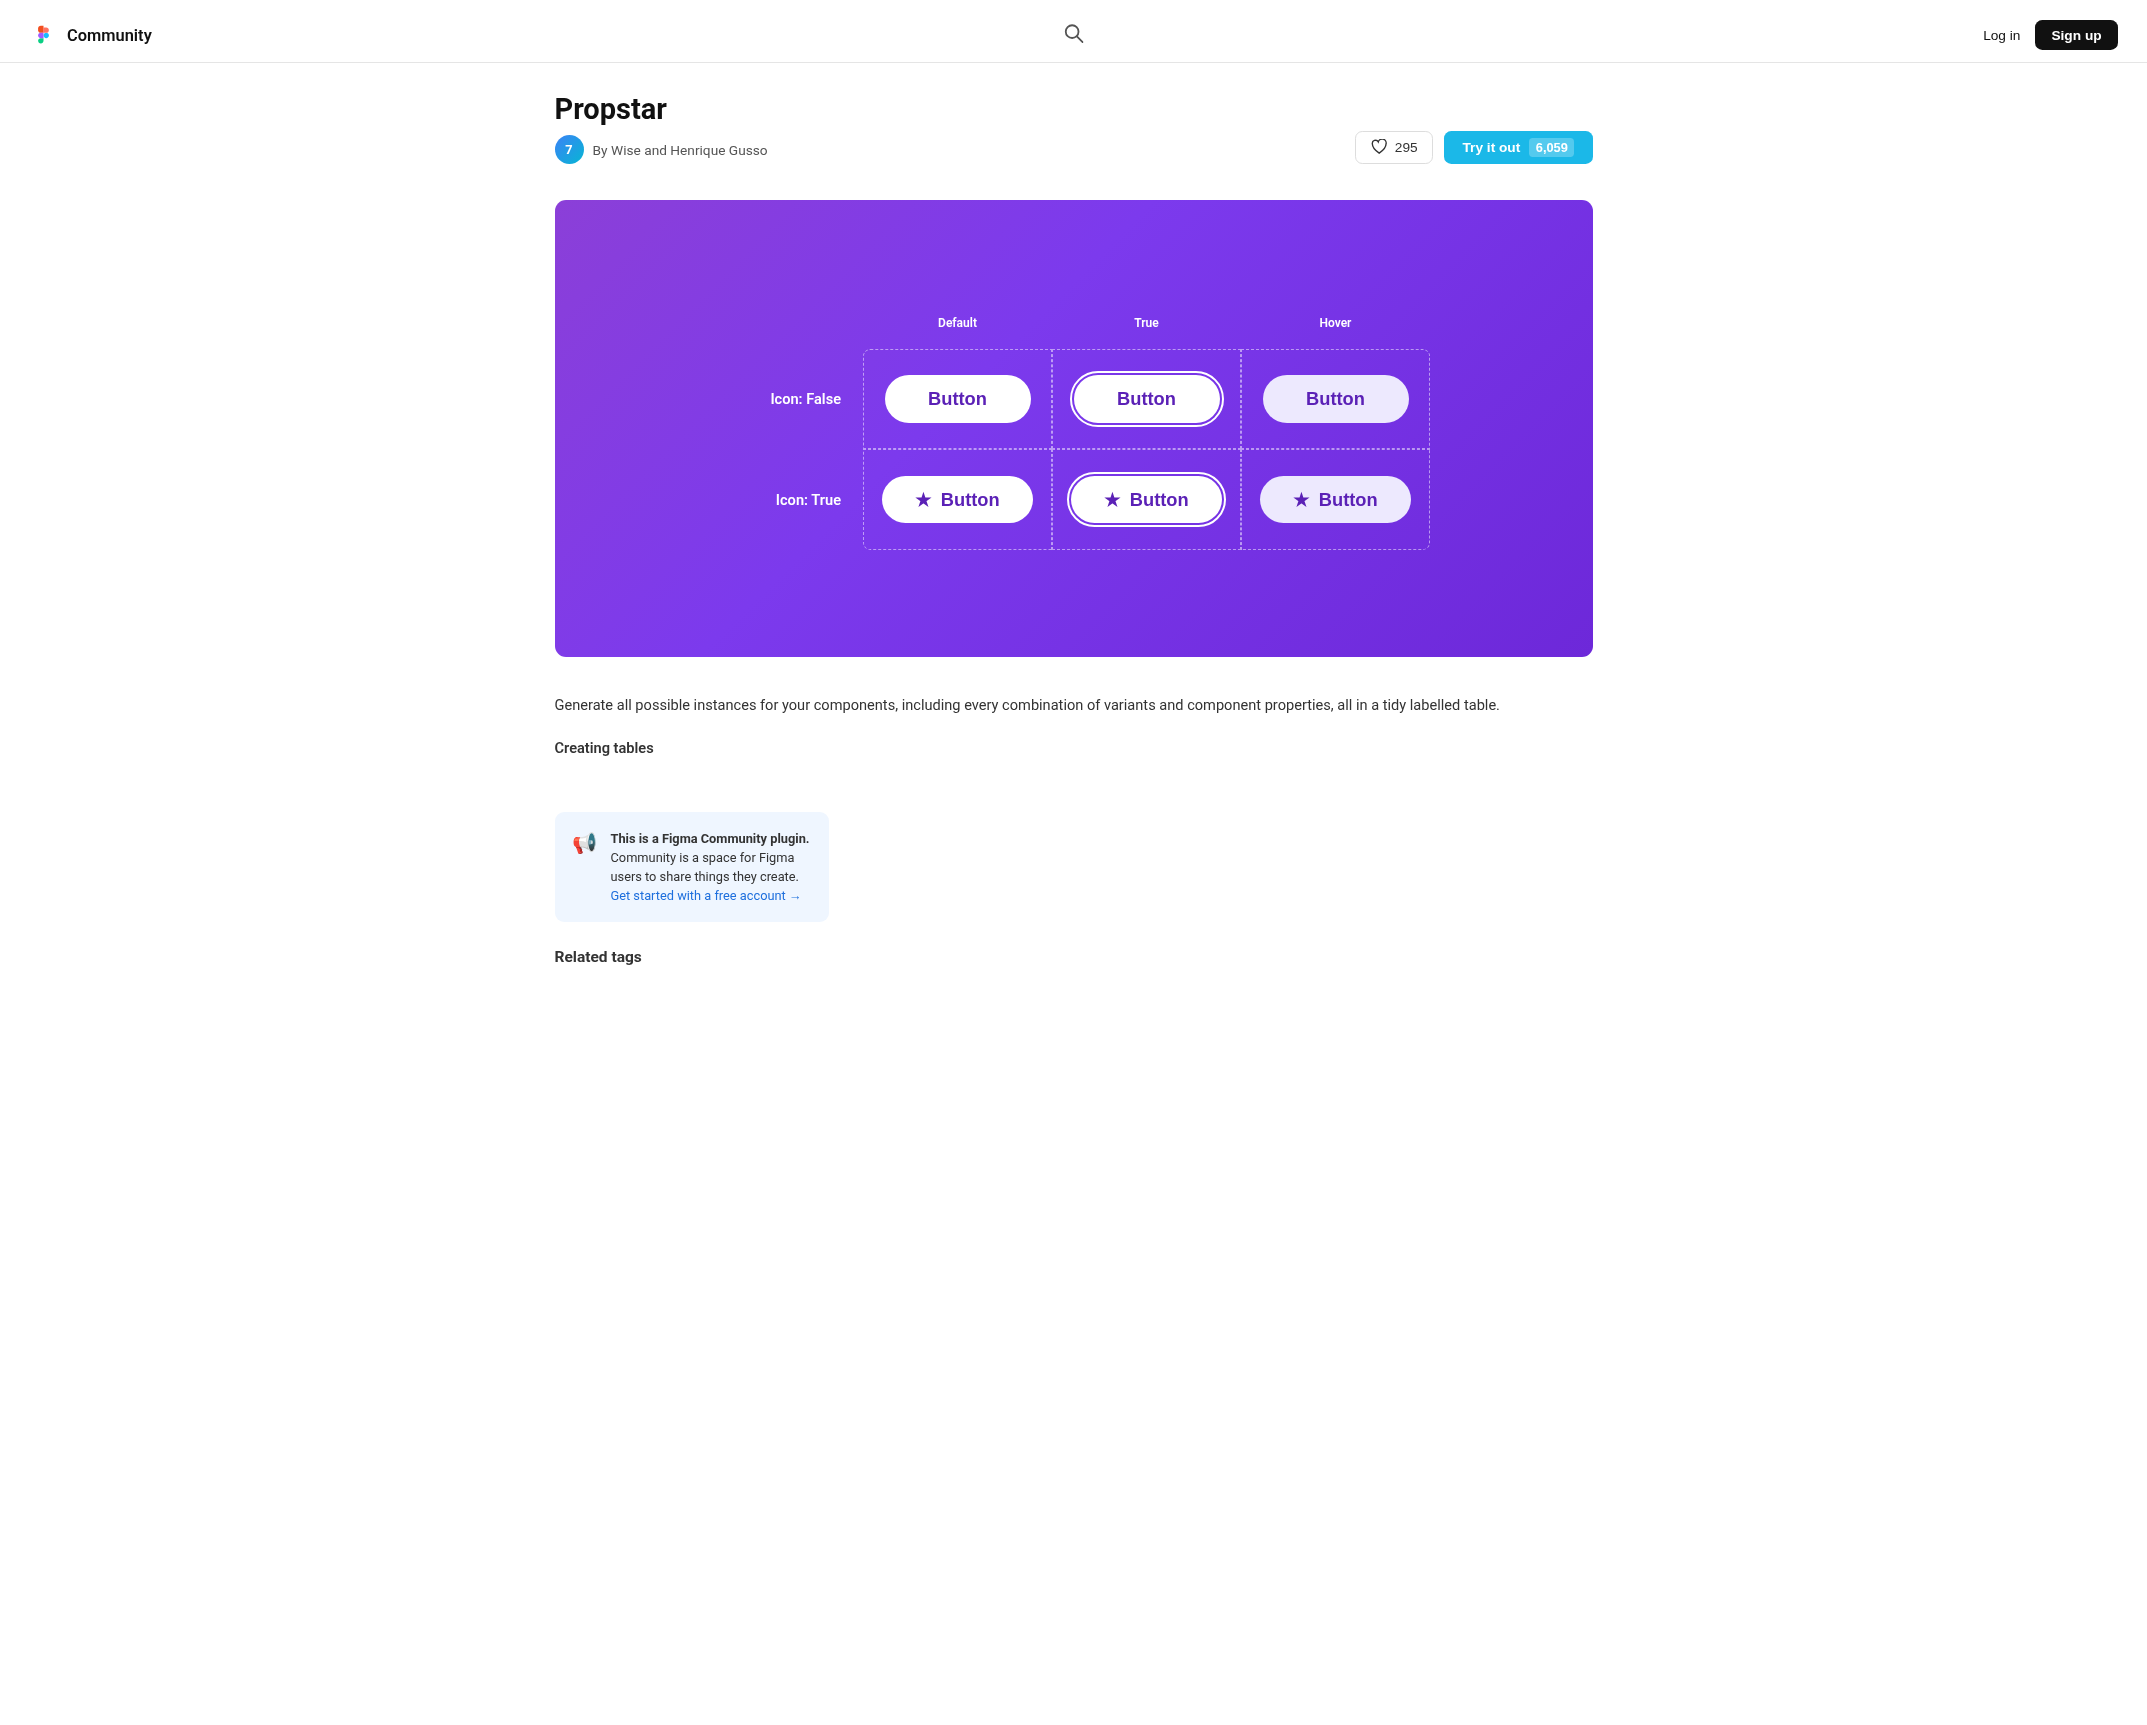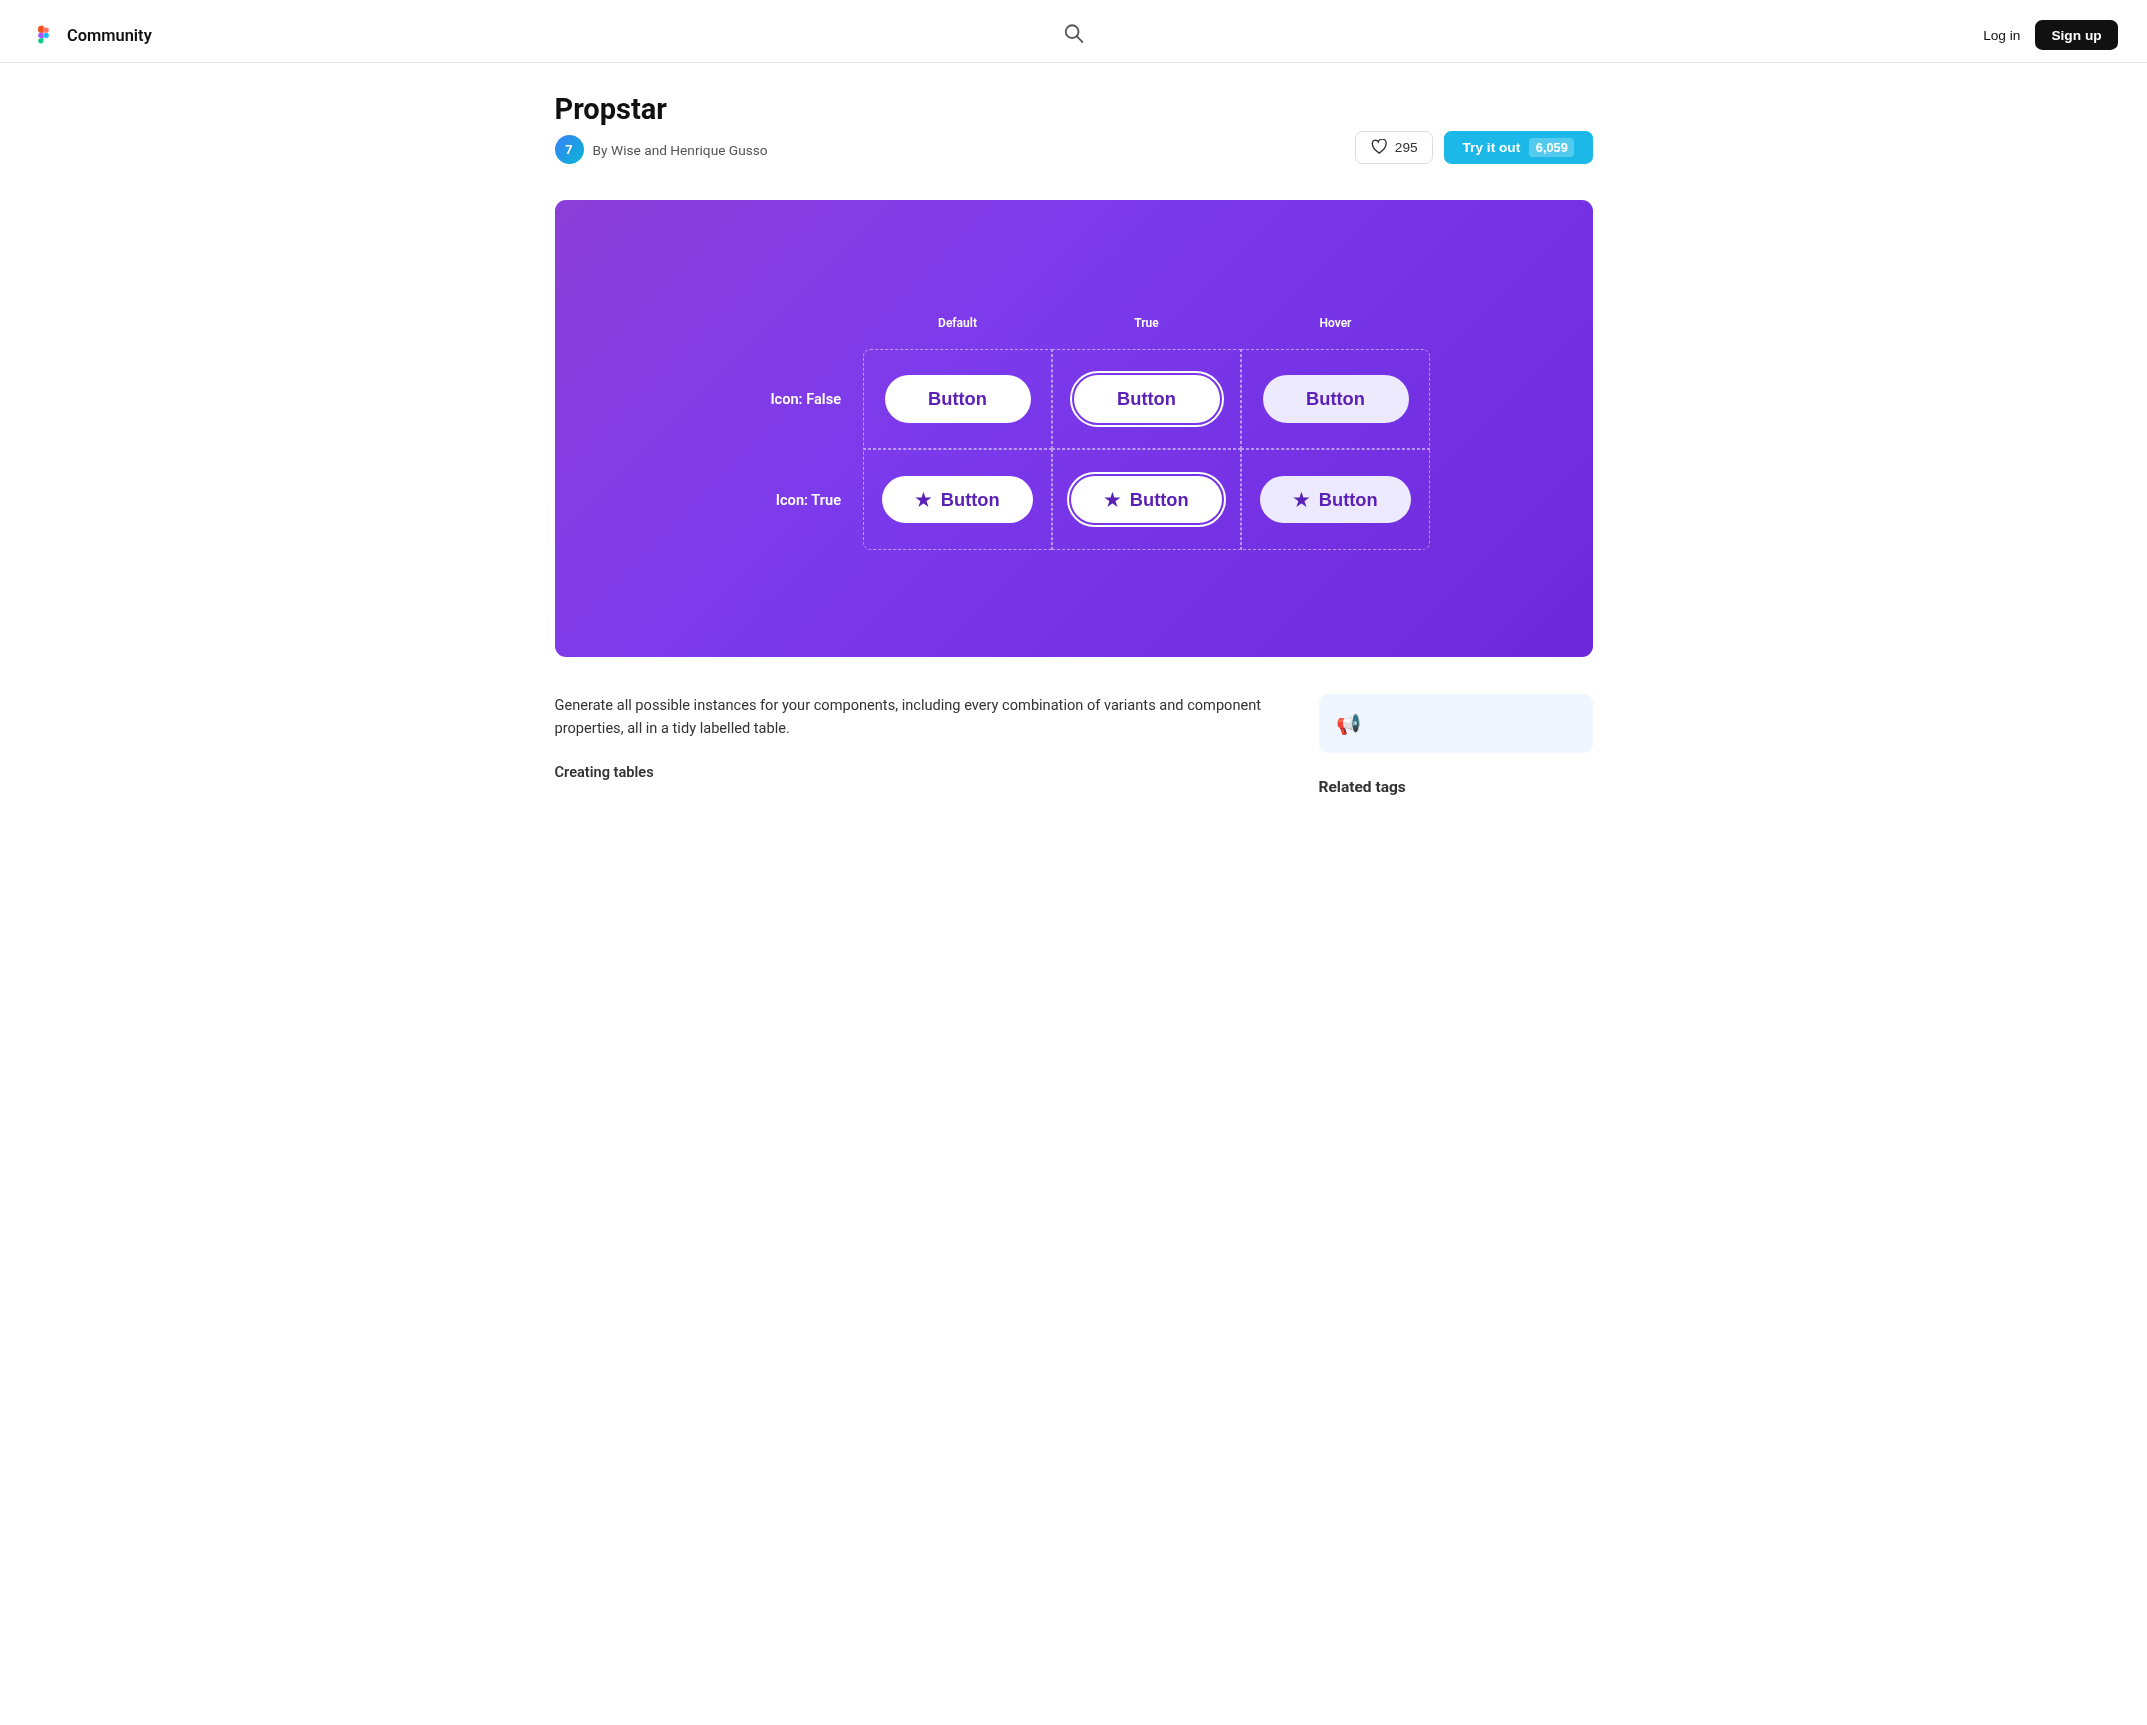--- a/index.html
+++ b/index.html
@@ -221,20 +221,21 @@
     }
     .fig-btn .star {
       font-size: 18.3px;
       color: #5b21b6;
     }
 
     
     .content-area {
       display: flex;
       gap: 44px;
+      flex-direction: column;
     }
     .description {
       flex: 1;
     }
     .description p {
       font-size: 14.6px;
       line-height: 1.6;
       color: #333;
       margin-bottom: 22px;
     }
@@ -395,20 +396,25 @@
 
   <div class="content-area">
     <div class="description">
       <p>Generate all possible instances for your components, including every combination of variants and component properties, all in a tidy labelled table.</p>
       <h3>Creating tables</h3>
     </div>
 
     <div class="sidebar">
       <div class="community-info-box">
         <span class="megaphone-icon">📢</span>
+        <div class="community-info-text">
+          <strong>This is a Figma Community plugin.</strong>
+          <span> Community is a space for Figma users to share things they create. </span>
+          <a href="#">Get started with a free account →</a>
+        </div>
       </div>
       <div class="related-tags">
         <h3>Related tags</h3>
       </div>
     </div>
   </div>
 
 </main>
 
 

